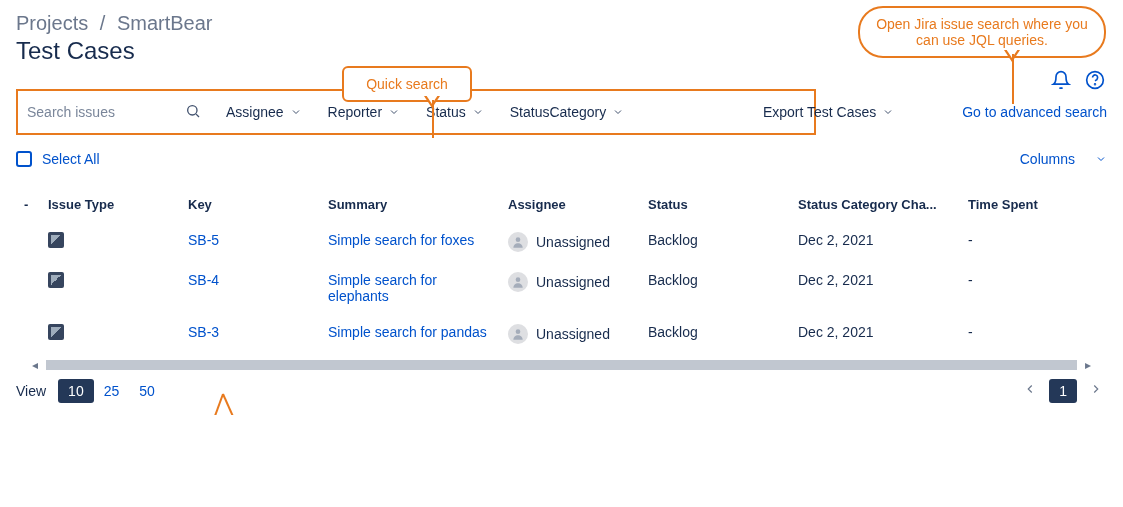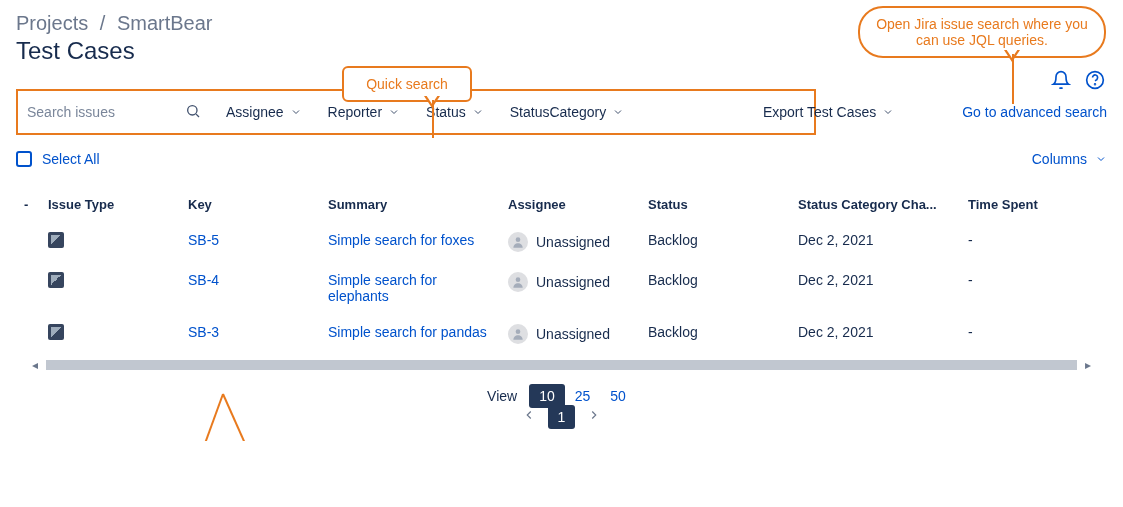--- a/index.html
+++ b/index.html
@@ -14,35 +14,35 @@
 .export-btn { display: inline-flex; align-items: center; gap: 6px; color: #172b4d; cursor: pointer; font-size: 14px; margin-right: 40px; }
 .filters-row { display: flex; align-items: center; gap: 10px; border: 2px solid #e87a1e; padding: 6px 8px; width: 800px; margin-top: 24px; }
 .search-box { display: flex; align-items: center; border: 1px solid transparent; width: 182px; position: relative; }
 .search-box input { border: none; outline: none; width: 100%; font-size: 14px; color: #7a869a; padding: 6px 0; }
 .search-box input::placeholder { color: #7a869a; }
 .search-icon { position: absolute; right: 6px; color: #42526e; }
 .filter-btn { display: inline-flex; align-items: center; gap: 6px; color: #172b4d; cursor: pointer; padding: 6px 8px; }
 .row-selectall { display: flex; align-items: center; justify-content: space-between; margin-top: 16px; text-align: center; }
 .selectall-left { display: flex; align-items: center; gap: 10px; color: #0052cc; }
 .checkbox { width: 16px; height: 16px; border: 2px solid #0052cc; border-radius: 3px; cursor: pointer; }
-.columns-btn { color: #0052cc; display: inline-flex; align-items: center; gap: 8px; cursor: pointer; }
+.columns-btn { color: #0052cc; display: inline-flex; align-items: center; gap: 20px; cursor: pointer; }
 table.issues { width: 100%; border-collapse: collapse; margin-top: 20px; }
 table.issues th { text-align: left; font-size: 13px; font-weight: 700; color: #172b4d; padding: 10px 8px; border-bottom: none; }
 table.issues td { padding: 10px 8px; vertical-align: top; font-size: 14px; color: #172b4d; }
 .issuetype-icon { width: 16px; height: 16px; background: #36455e; border-radius: 2px; display: inline-block; position: relative; }
 .issuetype-icon::after { content: ""; position: absolute; left: 3px; top: 3px; width: 10px; height: 10px; background: linear-gradient(135deg, #9fadbc 0%, #9fadbc 50%, transparent 50%); }
 .key-link, .summary-link { color: #0052cc; text-decoration: none; cursor: pointer; }
 .assignee-cell { display: flex; align-items: center; gap: 8px; }
 .avatar { width: 20px; height: 20px; border-radius: 50%; background: #dedfe2; display: inline-flex; align-items: center; justify-content: center; }
 .avatar svg { fill: #a5adba; }
 .hscroll-track { height: 10px; background: #c1c7d0; margin: 6px 30px 0 30px; position: relative; }
 .hscroll-track .left-arrow, .hscroll-track .right-arrow { position: absolute; top: -2px; color: #6b778c; font-size: 12px; }
 .hscroll-track .left-arrow { left: -14px; }
 .hscroll-track .right-arrow { right: -14px; }
-.pagination-row { display: flex; align-items: center; justify-content: space-between; margin-top: 18px; padding-bottom: 12px; flex-direction: column; }
+.pagination-row { display: flex; align-items: center; justify-content: space-between; margin-top: 8px; padding-bottom: 12px; }
 .view-sizes { display: flex; align-items: center; gap: 8px; }
 .view-label { color: #172b4d; margin-right: 4px; }
 .size-btn { padding: 4px 10px; border-radius: 3px; color: #0052cc; cursor: pointer; font-size: 14px; }
 .size-btn.active { background: #243858; color: #fff; }
 .pager { display: flex; align-items: center; gap: 8px; }
 .pager .nav { color: #6b778c; cursor: pointer; padding: 4px; }
 .pager .page-btn { padding: 4px 10px; border-radius: 3px; cursor: pointer; }
 .pager .page-btn.active { background: #243858; color: #fff; }
 
 

